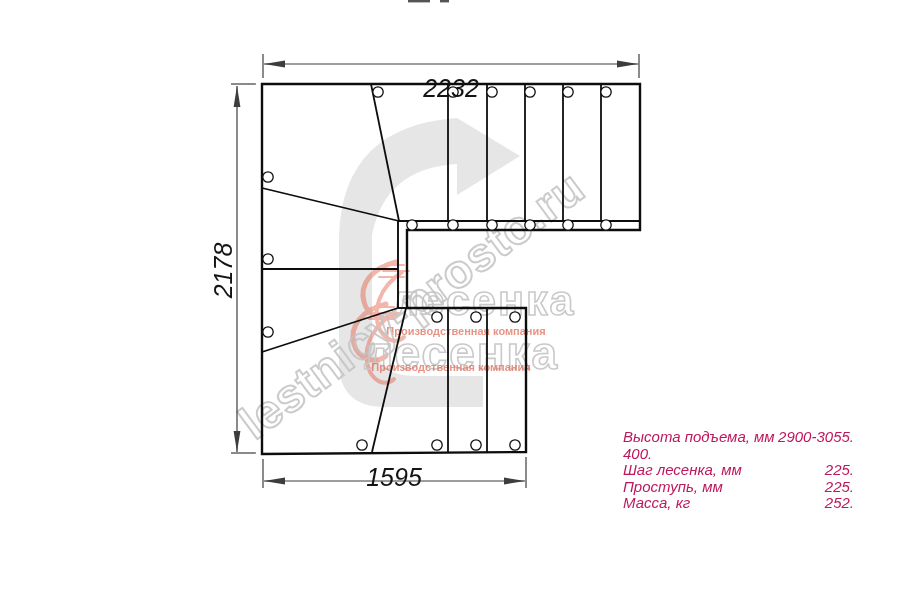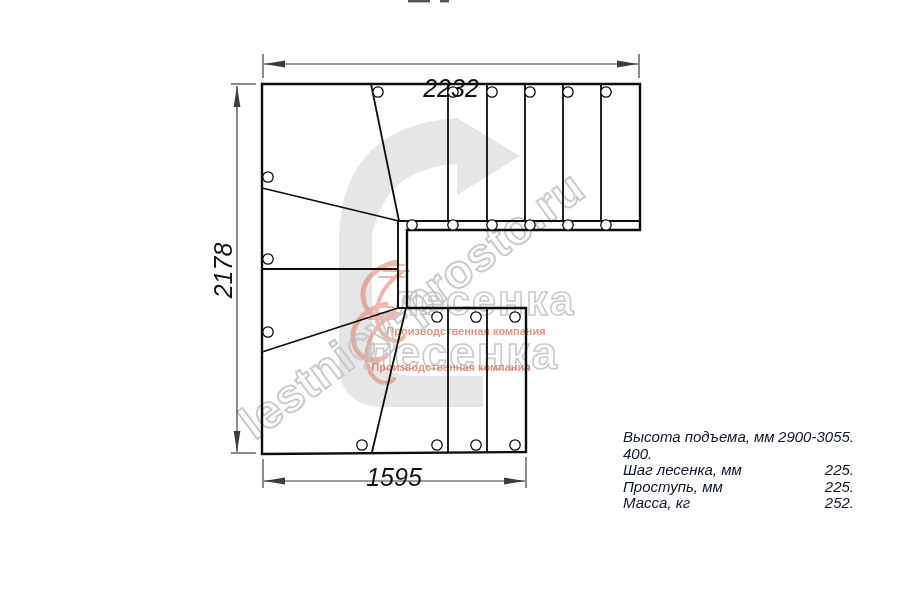--- a/index.html
+++ b/index.html
@@ -32,21 +32,21 @@
   .dim-label{
     position:absolute;width:120px;text-align:center;
     font-size:25px;font-style:italic;color:#141414;white-space:nowrap;
   }
   .dim-label.top{left:391px;top:34px;margin-top:40px;}
   .dim-label.left{left:163px;top:256px;transform:rotate(-90deg);}
   .dim-label.bottom{left:334px;top:463px;}
   
   .spec-table{
     position:absolute;left:623px;top:429px;width:231px;
-    font-size:15px;font-style:italic;color:#0f172a;
+    font-size:15px;font-style:italic;color:#be185d;
   }
   .spec-row{display:flex;justify-content:space-between;line-height:16.6px;}
   .spec-row .v{text-align:left;}
 </style>
 </head>
 <body>
 
 <div id="canvas">
 
   <svg class="layer" viewBox="0 0 900 600">

